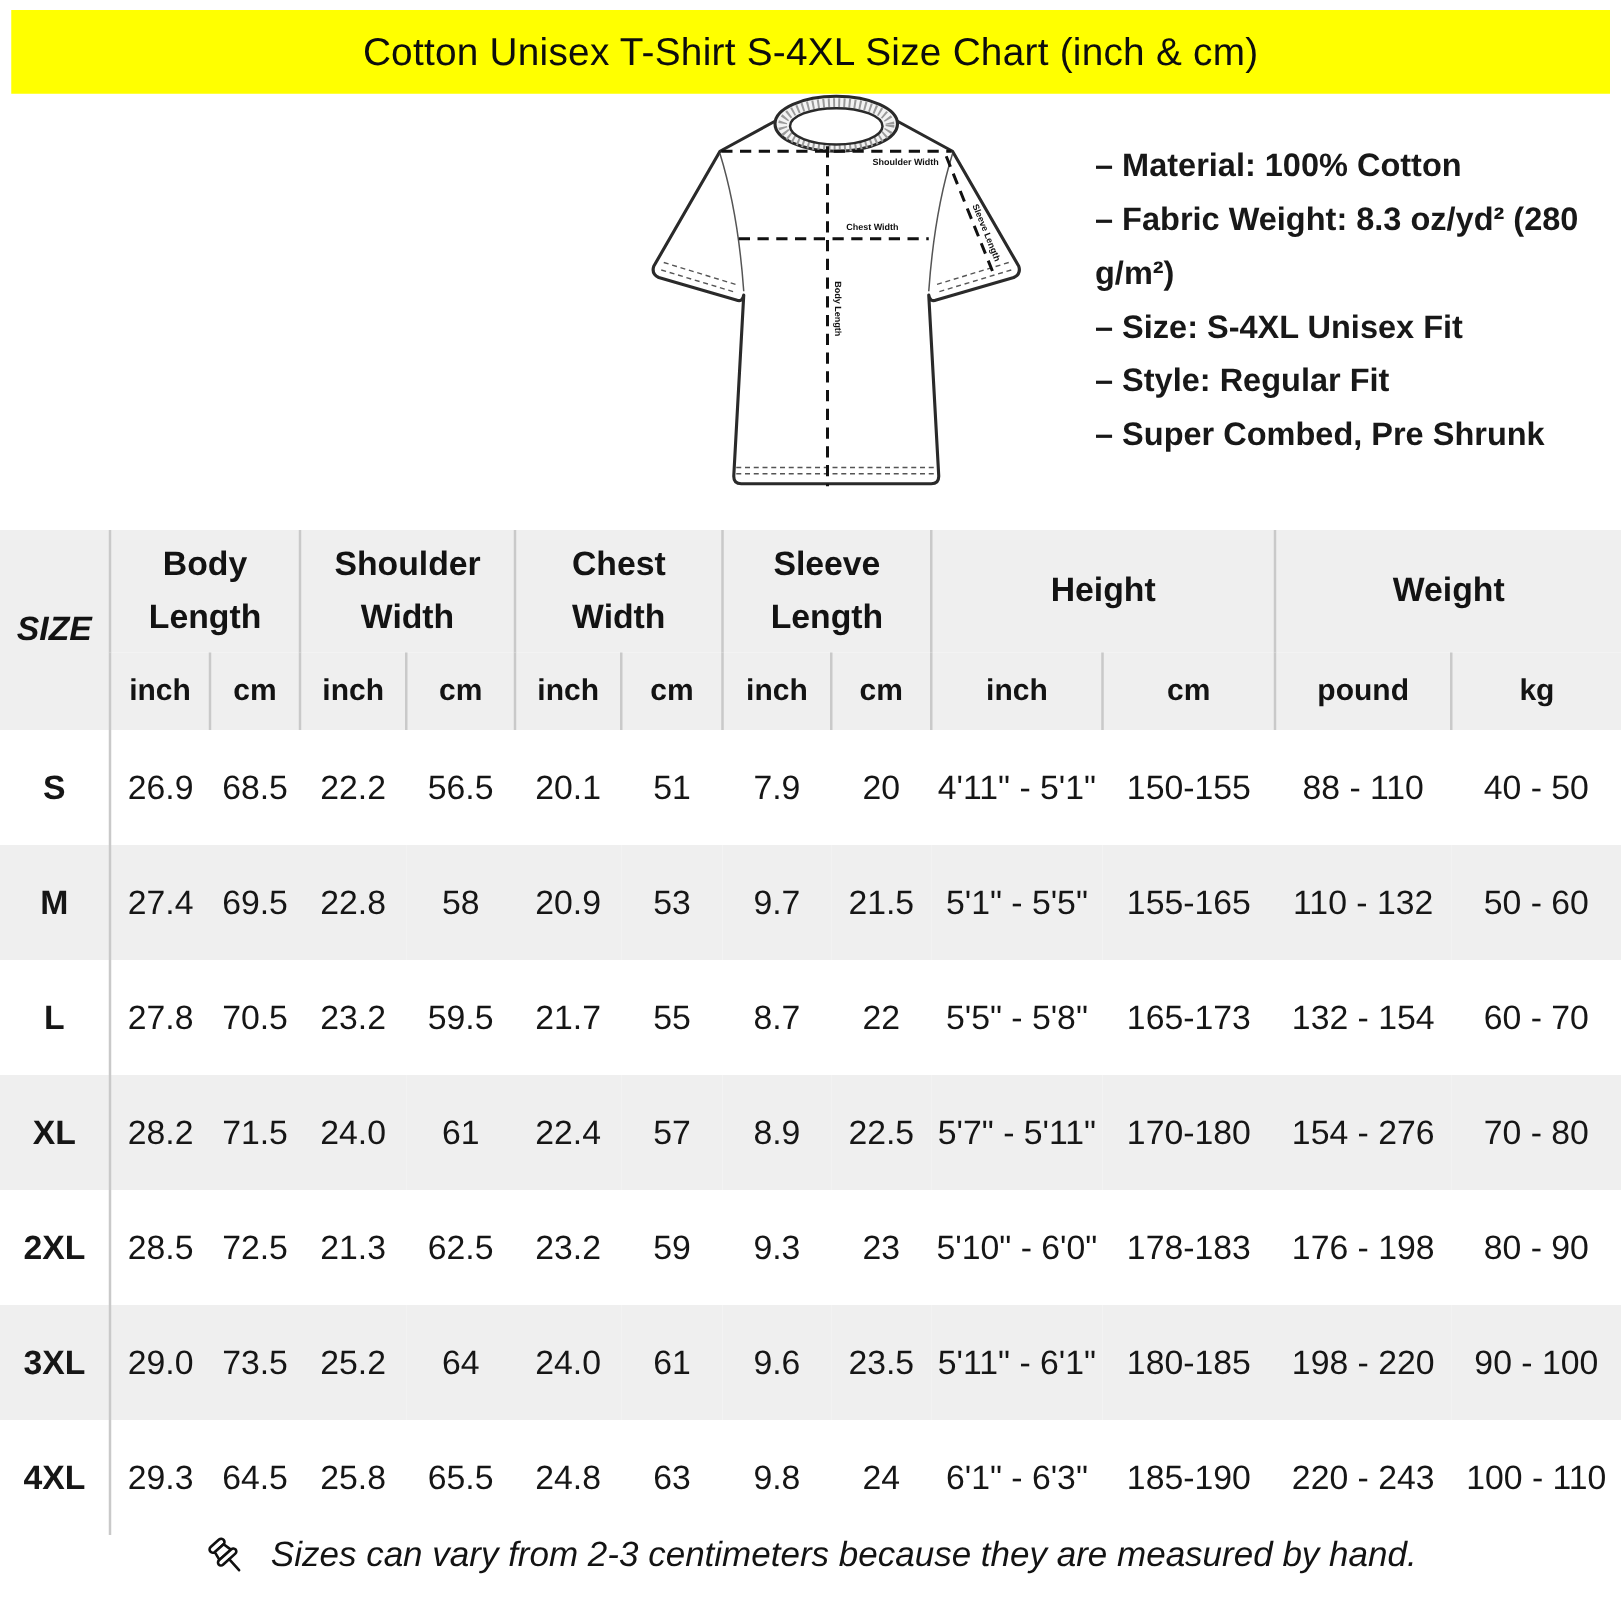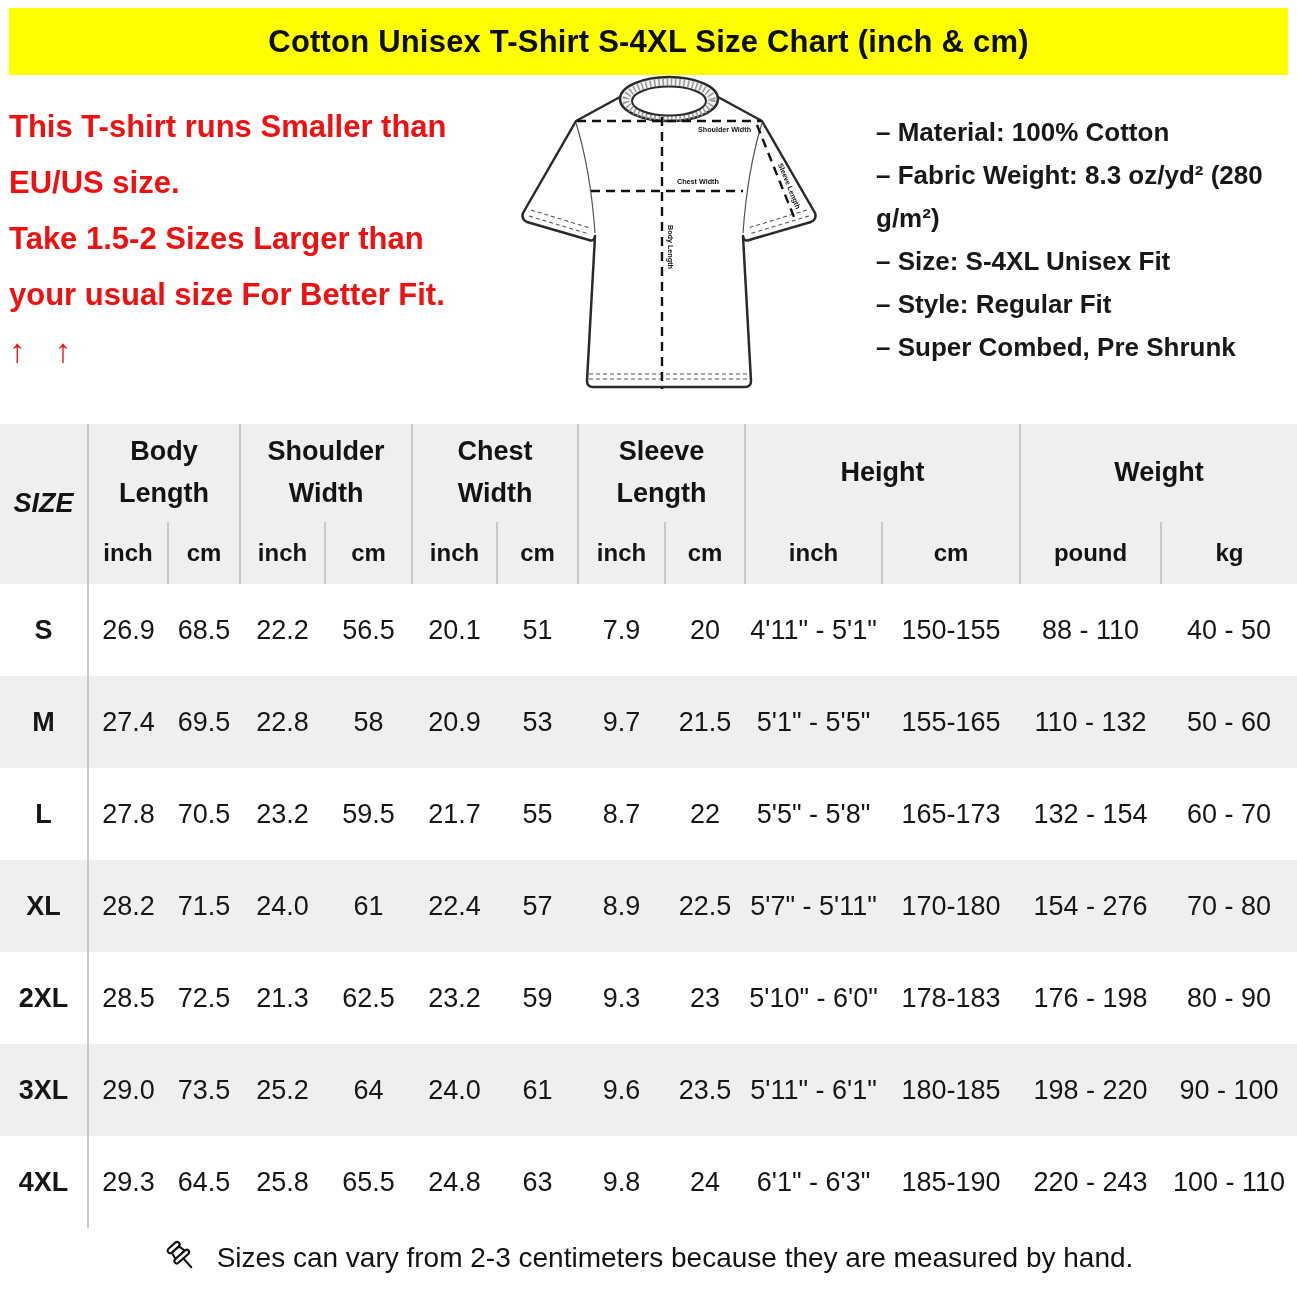--- a/index.html
+++ b/index.html
@@ -4,21 +4,21 @@
 <style>
   html,body{margin:0;padding:0;}
   body{
     width:1297px;height:1289px;background:#ffffff;overflow:hidden;
     font-family:"Liberation Sans",sans-serif;color:#151515;
   }
   .banner{
     margin:8px 9px 0 9px;height:67px;background:#ffff00;
     display:flex;align-items:center;justify-content:center;
   }
-  .banner-title{font-size:31px;font-weight:700;color:#0d0d0d;letter-spacing:.2px;}
+  .banner-title{font-size:31px;font-weight:400;color:#0d0d0d;letter-spacing:.2px;}
   .top{position:relative;height:349px;}
   .notice{
     position:absolute;left:9px;top:24px;width:500px;
     color:#ee1111;font-weight:700;font-size:31px;line-height:56px;
   }
   .notice-arrows{font-size:33px;font-weight:800;letter-spacing:10px;}
   .tshirt-wrap{position:absolute;left:499px;top:0px;width:340px;height:344px;}
   .specs{
     position:absolute;left:876px;top:36px;width:432px;
     font-size:26px;font-weight:600;line-height:43px;color:#181818;
@@ -29,40 +29,33 @@
   .unit-row th{font-size:24px;height:62px;}
   th.bl{border-left:2px solid #c9c9c9;}
   .size-th{font-size:27px;font-style:italic;}
   tbody td{
     height:92px;text-align:center;vertical-align:middle;
     font-size:27px;color:#161616;white-space:nowrap;padding:0 2px;
   }
   tbody td.size{font-weight:700;border-right:2px solid #c9c9c9;}
   tr.shade td{background:#efefef;}
   .footnote{
-    height:60px;display:flex;align-items:center;justify-content:center;gap:15px;
-    font-size:28px;font-weight:500;color:#131313;
+    height:60px;display:flex;justify-content:center;gap:15px;
+    font-size:28px;font-weight:500;color:#131313;font-style:italic;
   }
 </style>
 </head>
 <body>
 
 <div class="banner">
   <span class="banner-title">Cotton Unisex T-Shirt S-4XL Size Chart (inch &amp; cm)</span>
 </div>
 
 <div class="top">
 
-  <div class="notice">
-    <div>This T-shirt runs Smaller than</div>
-    <div>EU/US size.</div>
-    <div>Take 1.5-2 Sizes Larger than</div>
-    <div>your usual size For Better Fit.</div>
-    <div class="notice-arrows">↑ ↑</div>
-  </div>
 
   <div class="tshirt-wrap">
     <svg width="340" height="344" viewBox="0 0 340 344">
 
       <path d="M 121,22 Q 170,62 219,22 L 263,46 L 316,138 Q 318,144 312,147 L 250,165 Q 245,167 244,161 L 252,306 Q 252,312 246,312 L 94,312 Q 88,312 88,306 L 96,161 Q 95,167 90,165 L 28,147 Q 22,144 24,138 L 77,46 Z" fill="#ffffff" stroke="#2a2a2a" stroke-width="2.5" stroke-linejoin="round"></path>
 
       <path d="M 77,48 C 90,90 94,130 96,158" fill="none" stroke="#555" stroke-width="1.2"></path>
       <path d="M 263,48 C 250,90 246,130 244,158" fill="none" stroke="#555" stroke-width="1.2"></path>
 
       <path d="M 30,141 L 90,159 M 32,135 L 91,153" fill="none" stroke="#555" stroke-width="1.1" stroke-dasharray="4 3"></path>

